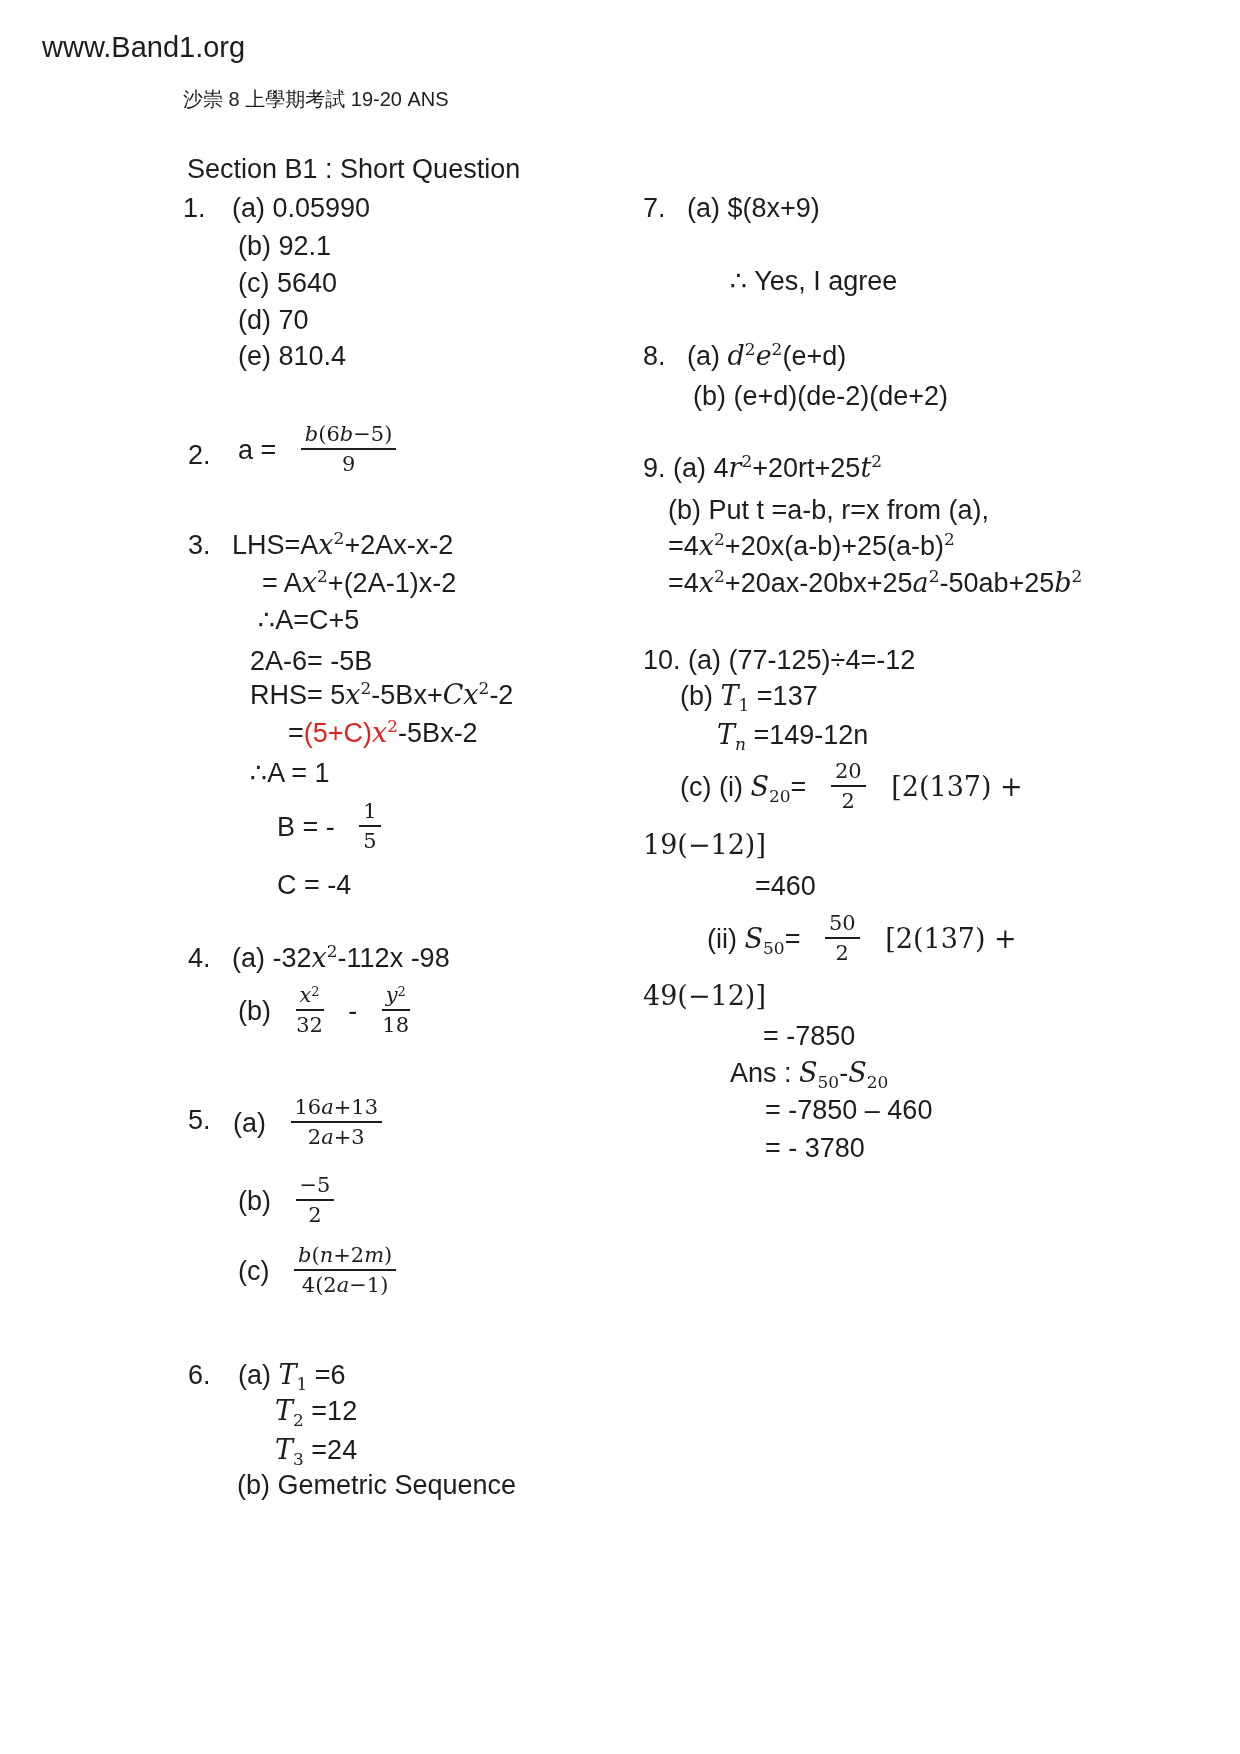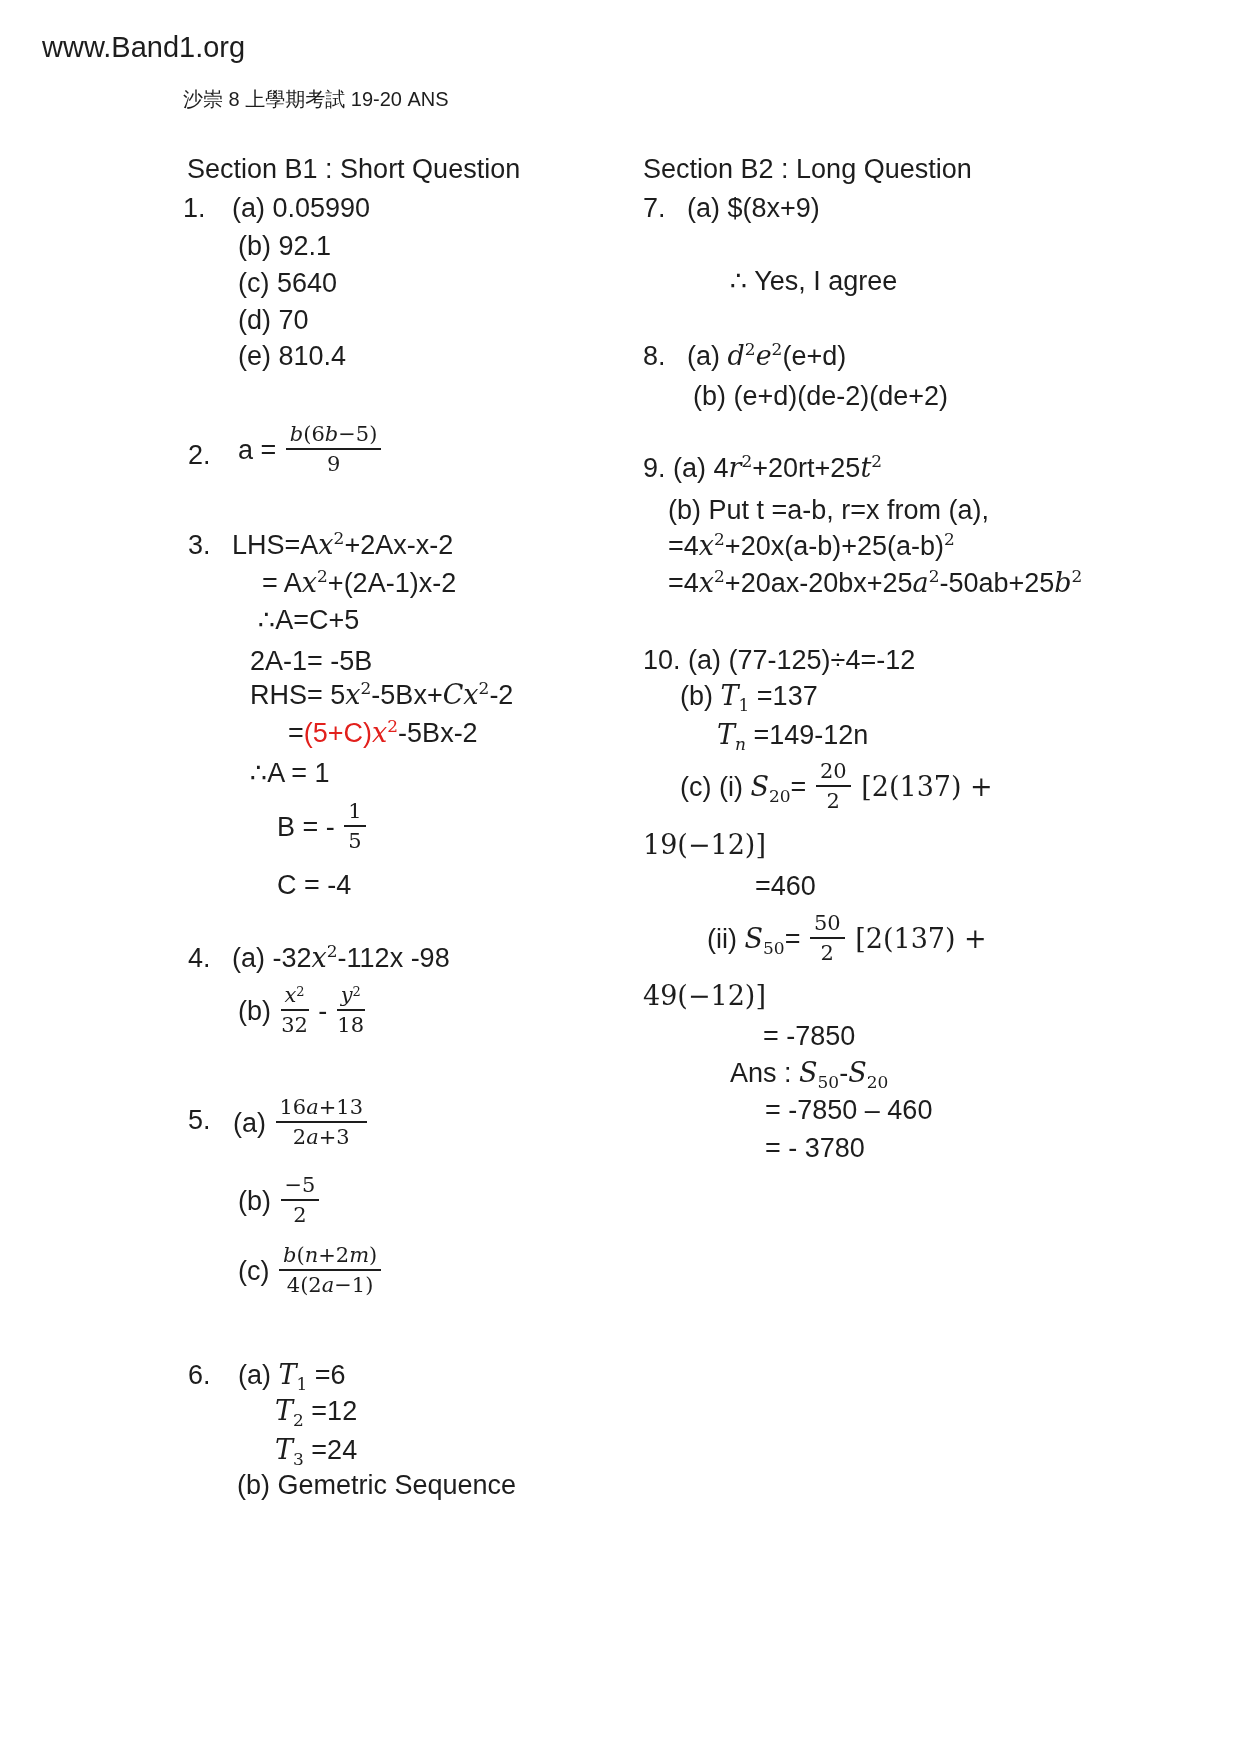--- a/index.html
+++ b/index.html
@@ -18,21 +18,21 @@
   .sg-i{font-family:"DejaVu Serif","Liberation Serif",serif;font-style:italic;}
   .sg-s{font-family:"DejaVu Serif","Liberation Serif",serif;font-size:17px;position:relative;top:-10px;}
   .sg-b{font-family:"DejaVu Serif","Liberation Serif",serif;font-size:17px;position:relative;top:6px;}
   .sg-bi{font-family:"DejaVu Serif","Liberation Serif",serif;font-style:italic;font-size:17px;position:relative;top:6px;}
   .sg-r{color:var(--red);}
   .sg-ri{color:var(--red);font-family:"DejaVu Serif","Liberation Serif",serif;font-style:italic;}
   .sg-rs{color:var(--red);font-family:"DejaVu Serif","Liberation Serif",serif;font-size:17px;position:relative;top:-10px;}
   .frac{
     display:inline-block;vertical-align:middle;text-align:center;
     font-family:"DejaVu Serif","Liberation Serif",serif;
-    font-size:21px;line-height:1.15;margin:0 2px;position:relative;top:-3px;
+    font-size:21px;line-height:1.15;margin:0 17px;position:relative;top:-3px;
   }
   .frac .num{display:block;padding:0 4px 2px;border-bottom:2px solid #1d1d1d;}
   .frac .den{display:block;padding-top:2px;}
   .frac .sg-s{font-size:13px;top:-6px;}
 </style>
 </head>
 <body style="color: rgb(29, 29, 29);">
 
 <div class="page">
 
@@ -48,21 +48,21 @@
   <div class="ln" style="left:238px;top:303px"><span class="sg-t">(d) 70</span></div>
   <div class="ln" style="left:238px;top:339px"><span class="sg-t">(e) 810.4</span></div>
 
   <div class="ln" style="left:188px;top:438px">2.</div>
   <div class="ln" style="left:238px;top:425px"><span class="sg-t">a = </span><span class="frac"><span class="num"><span class="sg-i">b</span><span class="sg-t">(6</span><span class="sg-i">b</span><span class="sg-t">−5)</span></span><span class="den"><span class="sg-t">9</span></span></span></div>
 
   <div class="ln" style="left:188px;top:528px">3.</div>
   <div class="ln" style="left:232px;top:528px"><span class="sg-t">LHS=A</span><span class="sg-i">x</span><span class="sg-s">2</span><span class="sg-t">+2Ax-x-2</span></div>
   <div class="ln" style="left:262px;top:566px"><span class="sg-t">= A</span><span class="sg-i">x</span><span class="sg-s">2</span><span class="sg-t">+(2A-1)x-2</span></div>
   <div class="ln" style="left:258px;top:603px"><span class="sg-t">∴A=C+5</span></div>
-  <div class="ln" style="left:250px;top:644px"><span class="sg-t">2A-1= -5B</span></div>
+  <div class="ln" style="left:250px;top:644px"><span class="sg-t">2A-6= -5B</span></div>
   <div class="ln" style="left:250px;top:678px"><span class="sg-t">RHS= 5</span><span class="sg-i">x</span><span class="sg-s">2</span><span class="sg-t">-5Bx+</span><span class="sg-i">Cx</span><span class="sg-s">2</span><span class="sg-t">-2</span></div>
   <div class="ln" style="left:288px;top:716px"><span class="sg-t">=</span><span class="sg-r">(5+C)</span><span class="sg-ri">x</span><span class="sg-rs">2</span><span class="sg-t">-5Bx-2</span></div>
   <div class="ln" style="left:250px;top:756px"><span class="sg-t">∴A = 1</span></div>
   <div class="ln" style="left:277px;top:802px"><span class="sg-t">B = - </span><span class="frac"><span class="num"><span class="sg-t">1</span></span><span class="den"><span class="sg-t">5</span></span></span></div>
   <div class="ln" style="left:277px;top:868px"><span class="sg-t">C = -4</span></div>
 
   <div class="ln" style="left:188px;top:941px">4.</div>
   <div class="ln" style="left:232px;top:941px"><span class="sg-t">(a) -32</span><span class="sg-i">x</span><span class="sg-s">2</span><span class="sg-t">-112x -98</span></div>
   <div class="ln" style="left:238px;top:986px"><span class="sg-t">(b) </span><span class="frac"><span class="num"><span class="sg-i">x</span><span class="sg-s">2</span></span><span class="den"><span class="sg-t">32</span></span></span><span class="sg-t"> - </span><span class="frac"><span class="num"><span class="sg-i">y</span><span class="sg-s">2</span></span><span class="den"><span class="sg-t">18</span></span></span></div>
 
@@ -70,21 +70,20 @@
   <div class="ln" style="left:233px;top:1098px"><span class="sg-t">(a) </span><span class="frac"><span class="num"><span class="sg-t">16</span><span class="sg-i">a</span><span class="sg-t">+13</span></span><span class="den"><span class="sg-t">2</span><span class="sg-i">a</span><span class="sg-t">+3</span></span></span></div>
   <div class="ln" style="left:238px;top:1176px"><span class="sg-t">(b) </span><span class="frac"><span class="num"><span class="sg-t">−5</span></span><span class="den"><span class="sg-t">2</span></span></span></div>
   <div class="ln" style="left:238px;top:1246px"><span class="sg-t">(c) </span><span class="frac"><span class="num"><span class="sg-i">b</span><span class="sg-t">(</span><span class="sg-i">n</span><span class="sg-t">+2</span><span class="sg-i">m</span><span class="sg-t">)</span></span><span class="den"><span class="sg-t">4(2</span><span class="sg-i">a</span><span class="sg-t">−1)</span></span></span></div>
 
   <div class="ln" style="left:188px;top:1358px">6.</div>
   <div class="ln" style="left:238px;top:1358px"><span class="sg-t">(a) </span><span class="sg-i">T</span><span class="sg-b">1</span><span class="sg-t">  =6</span></div>
   <div class="ln" style="left:275px;top:1394px"><span class="sg-i">T</span><span class="sg-b">2</span><span class="sg-t">  =12</span></div>
   <div class="ln" style="left:275px;top:1433px"><span class="sg-i">T</span><span class="sg-b">3</span><span class="sg-t">  =24</span></div>
   <div class="ln" style="left:237px;top:1468px"><span class="sg-t">(b) Gemetric Sequence</span></div>
 
-  <div class="ln" style="left:643px;top:152px">Section B2 : Long Question</div>
 
   <div class="ln" style="left:643px;top:191px">7.</div>
   <div class="ln" style="left:687px;top:191px"><span class="sg-t">(a) $(8x+9)</span></div>
   <div class="ln" style="left:730px;top:264px"><span class="sg-t">∴  Yes, I agree</span></div>
 
   <div class="ln" style="left:643px;top:339px">8.</div>
   <div class="ln" style="left:687px;top:339px"><span class="sg-t">(a)  </span><span class="sg-i">d</span><span class="sg-s">2</span><span class="sg-i">e</span><span class="sg-s">2</span><span class="sg-t">(e+d)</span></div>
   <div class="ln" style="left:693px;top:379px"><span class="sg-t">(b) (e+d)(de-2)(de+2)</span></div>
 
   <div class="ln" style="left:643px;top:451px"><span class="sg-t">9. (a) 4</span><span class="sg-i">r</span><span class="sg-s">2</span><span class="sg-t">+20rt+25</span><span class="sg-i">t</span><span class="sg-s">2</span></div>

